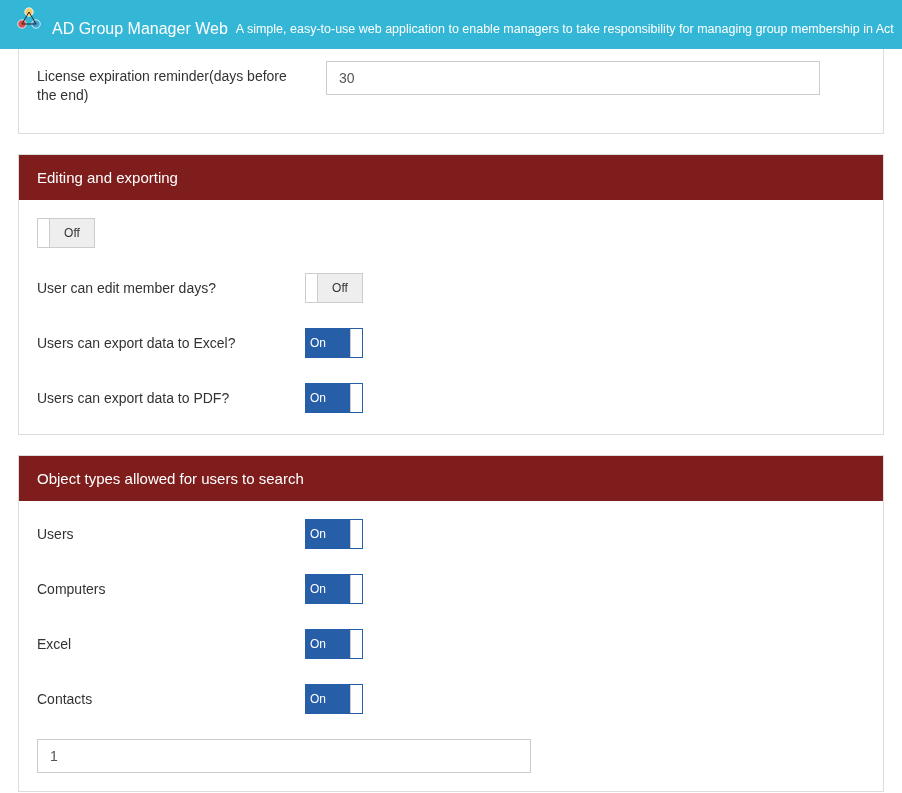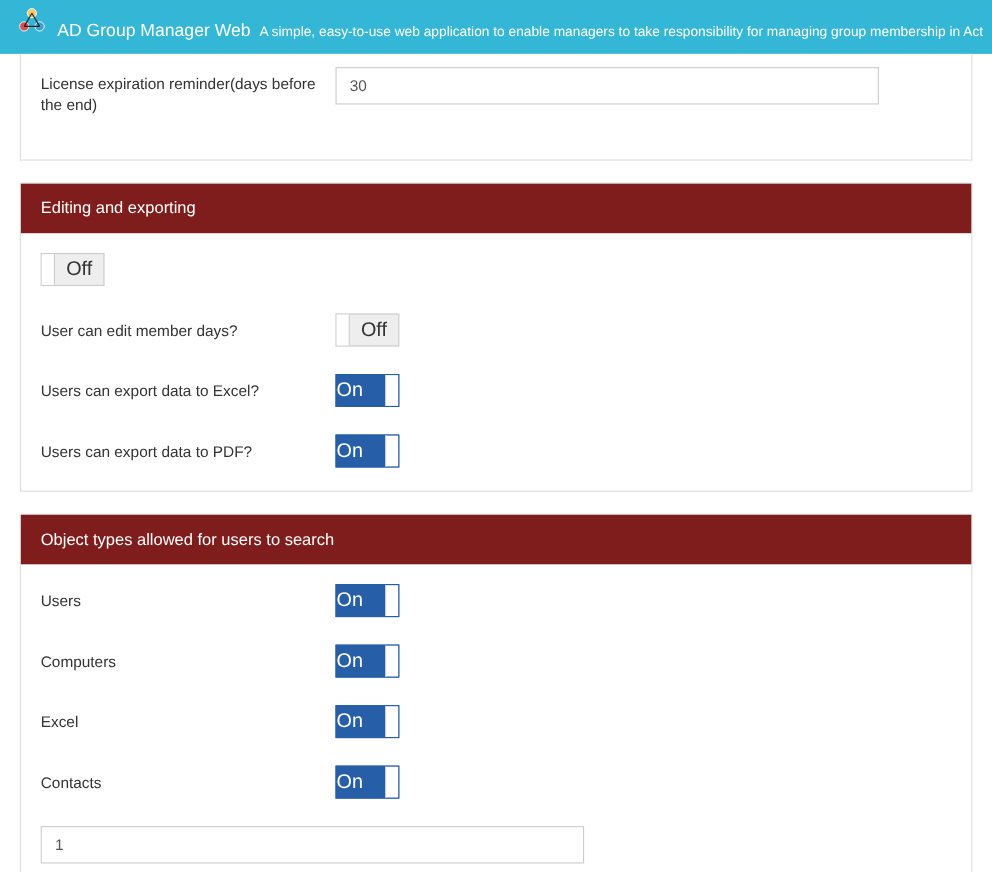--- a/index.html
+++ b/index.html
@@ -107,21 +107,21 @@
       border-color: #ccc;
       color: #333;
     }
     .toggle-label {
       position: absolute;
       top: 0;
       height: 100%;
       display: flex;
       align-items: center;
       justify-content: center;
-      font-size: 18px;
+      font-size: 12px;
     }
     .toggle.on .toggle-label {
       left: 0;
       width: 24px;
     }
     .toggle.off .toggle-label {
       right: 0;
       width: 44px;
     }
     .toggle-handle {
@@ -135,21 +135,21 @@
       right: 0;
       border-left: 1px solid #ccc;
     }
     .toggle.off .toggle-handle {
       left: 0;
       border-right: 1px solid #ccc;
     }
     .first-panel-body {
       padding: 12px 18px 28px 18px;
     }
-    .first-panel-body .form-row { margin-bottom: 12px; }
+    .first-panel-body .form-row { margin-bottom: 0; gap: 21px; }
   </style>
 </head>
 <body>
 
 <div class="header">
   <span class="header-logo">
     <svg width="26" height="26" viewBox="0 0 26 26">
       <circle cx="13" cy="6" r="4.2" fill="#f6c96b" stroke="#fff" stroke-width="0.8"></circle>
       <circle cx="6" cy="18" r="4.2" fill="#d94f4f" stroke="#fff" stroke-width="0.8"></circle>
       <circle cx="20" cy="18" r="4.2" fill="#3aa0d6" stroke="#fff" stroke-width="0.8"></circle>

